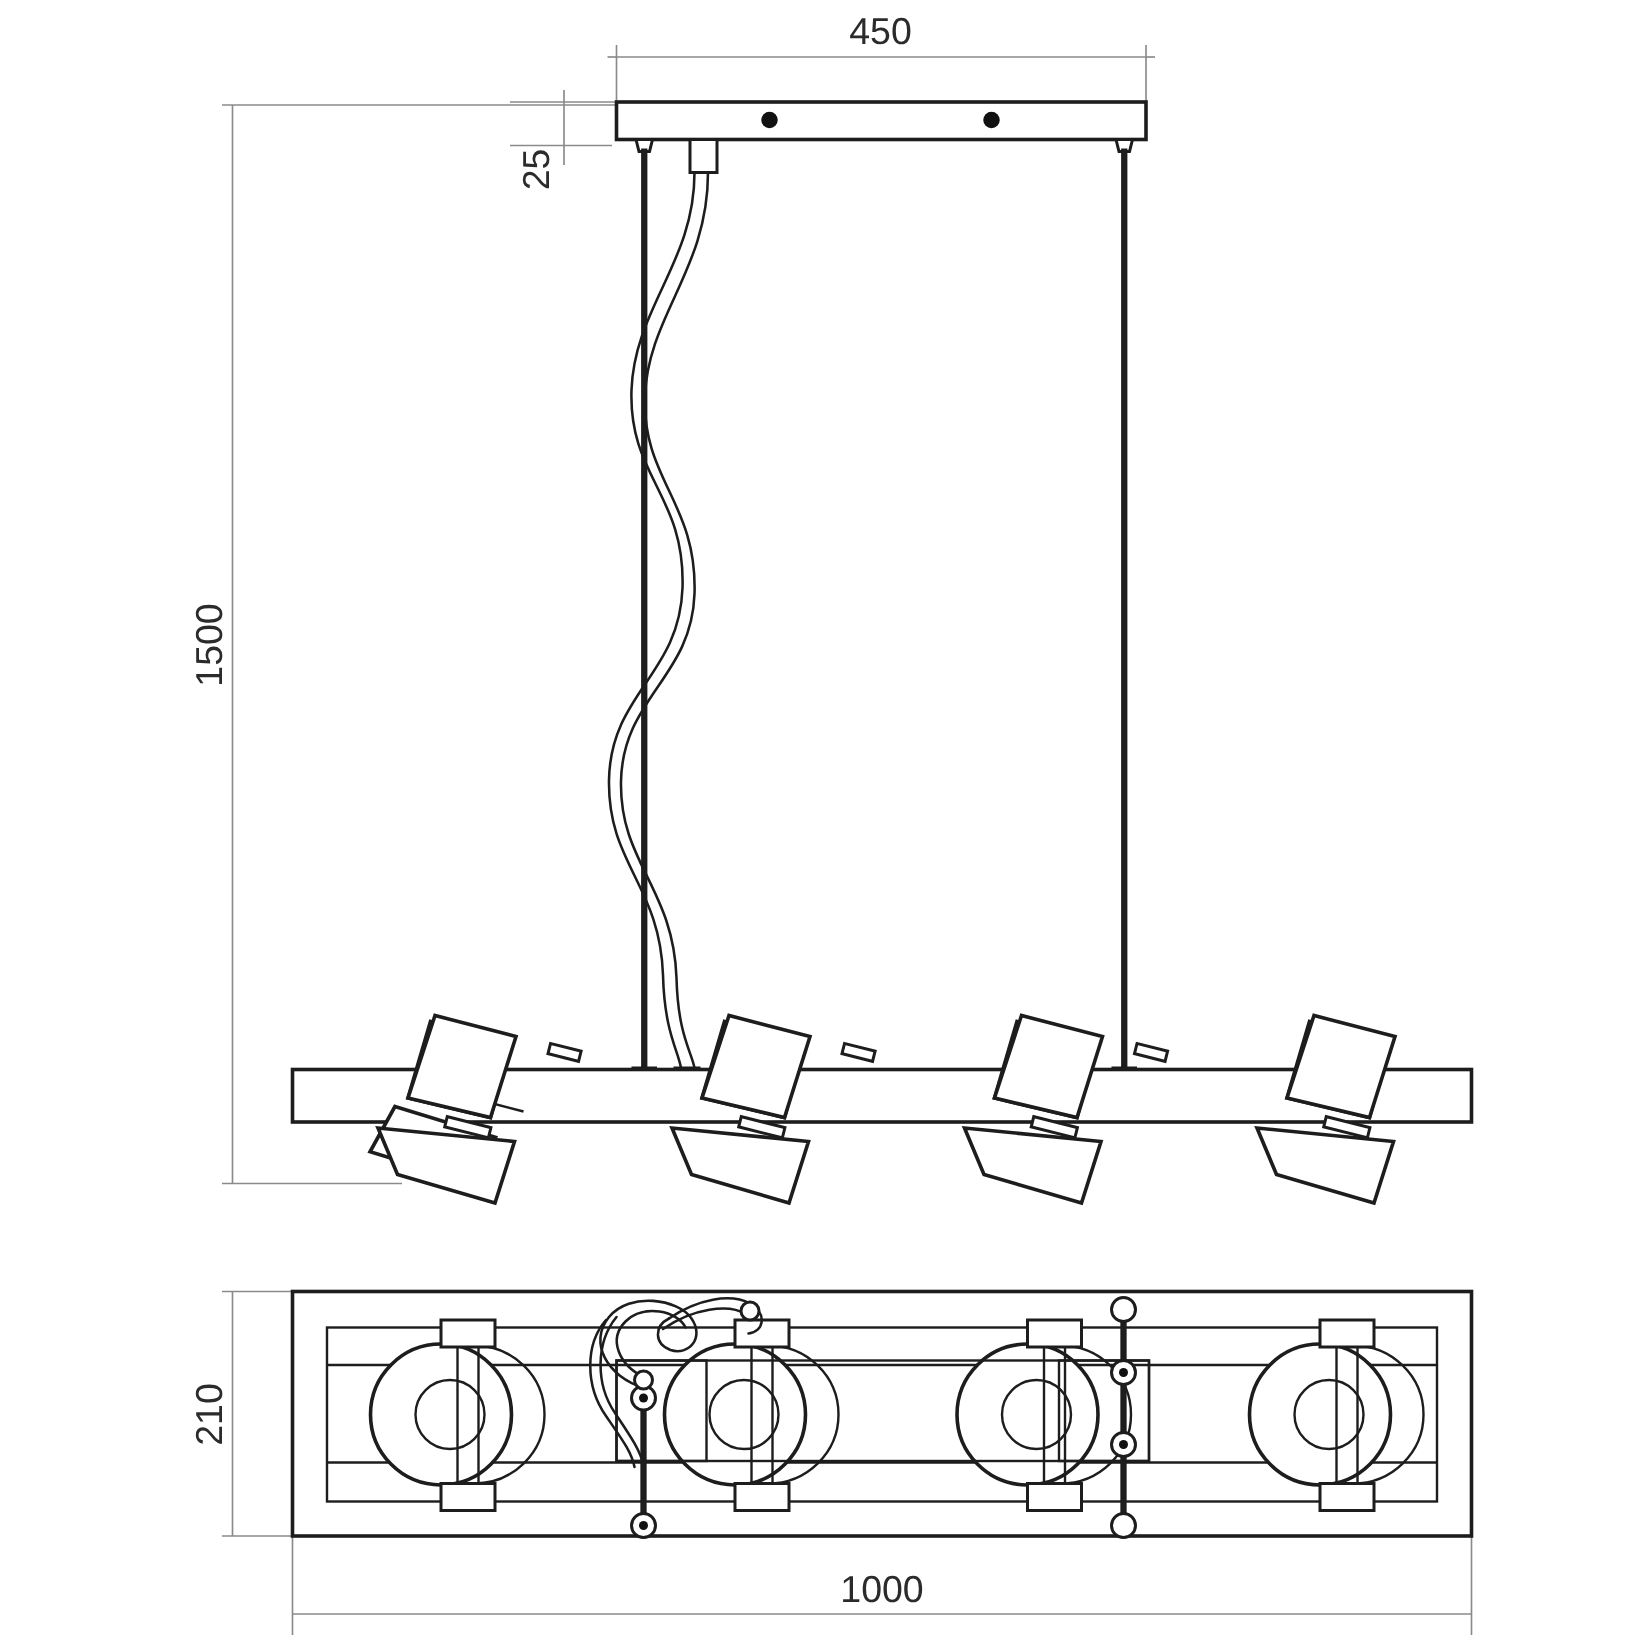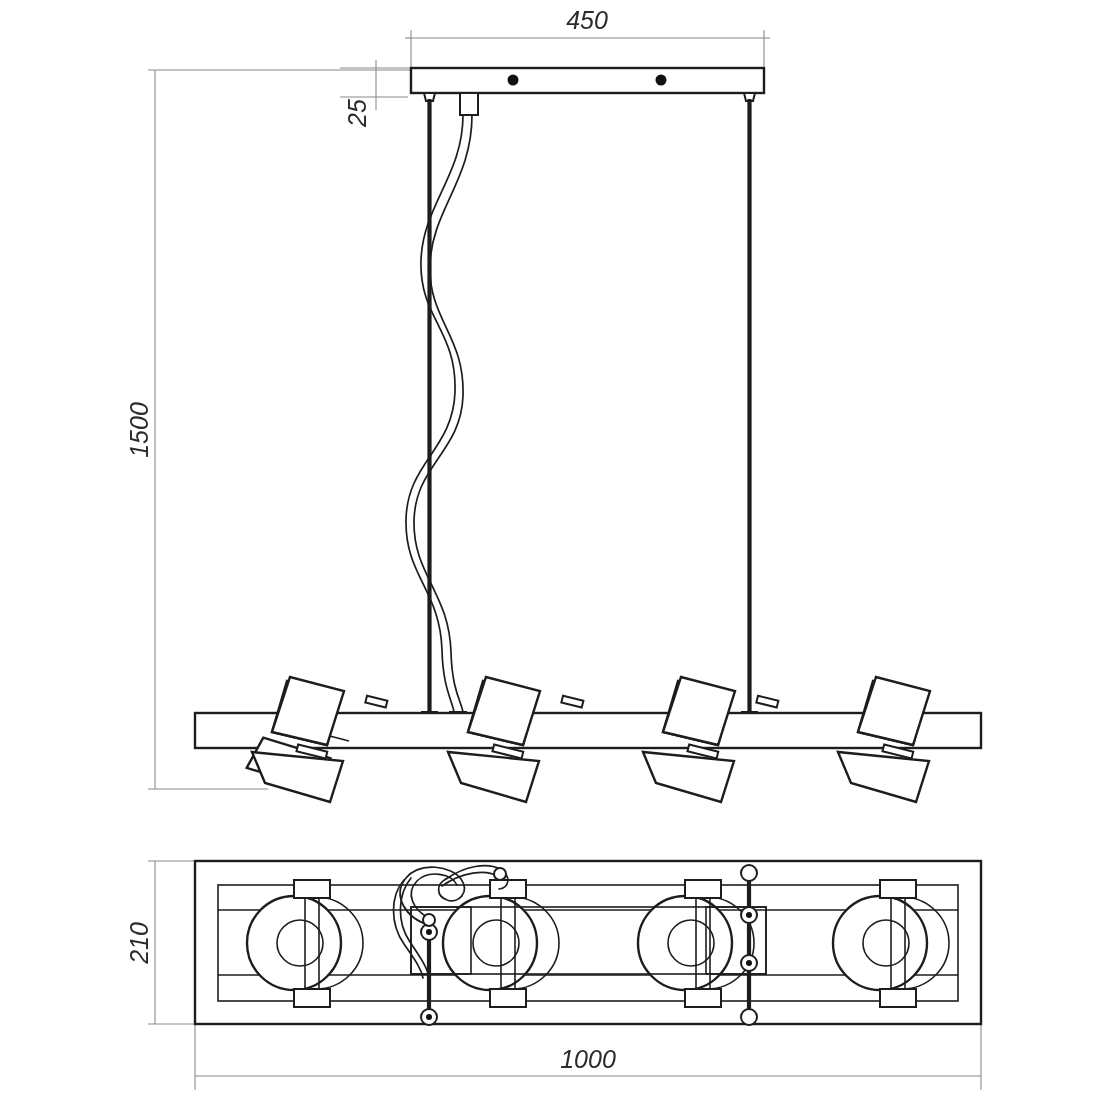--- a/index.html
+++ b/index.html
@@ -9,21 +9,20 @@
   }
   body {
     font-family: "Liberation Sans", sans-serif;
   }
   #sheet {
     position: relative;
     width: 1100px;
     height: 1100px;
     background: #ffffff;
     overflow: hidden;
-    font-style: italic;
   }
   #sheet svg {
     display: block;
   }
   .dim-text {
     font-family: "Liberation Sans", sans-serif;
     font-size: 25px;
     fill: #2b2b2b;
   }
   .dim-line {

